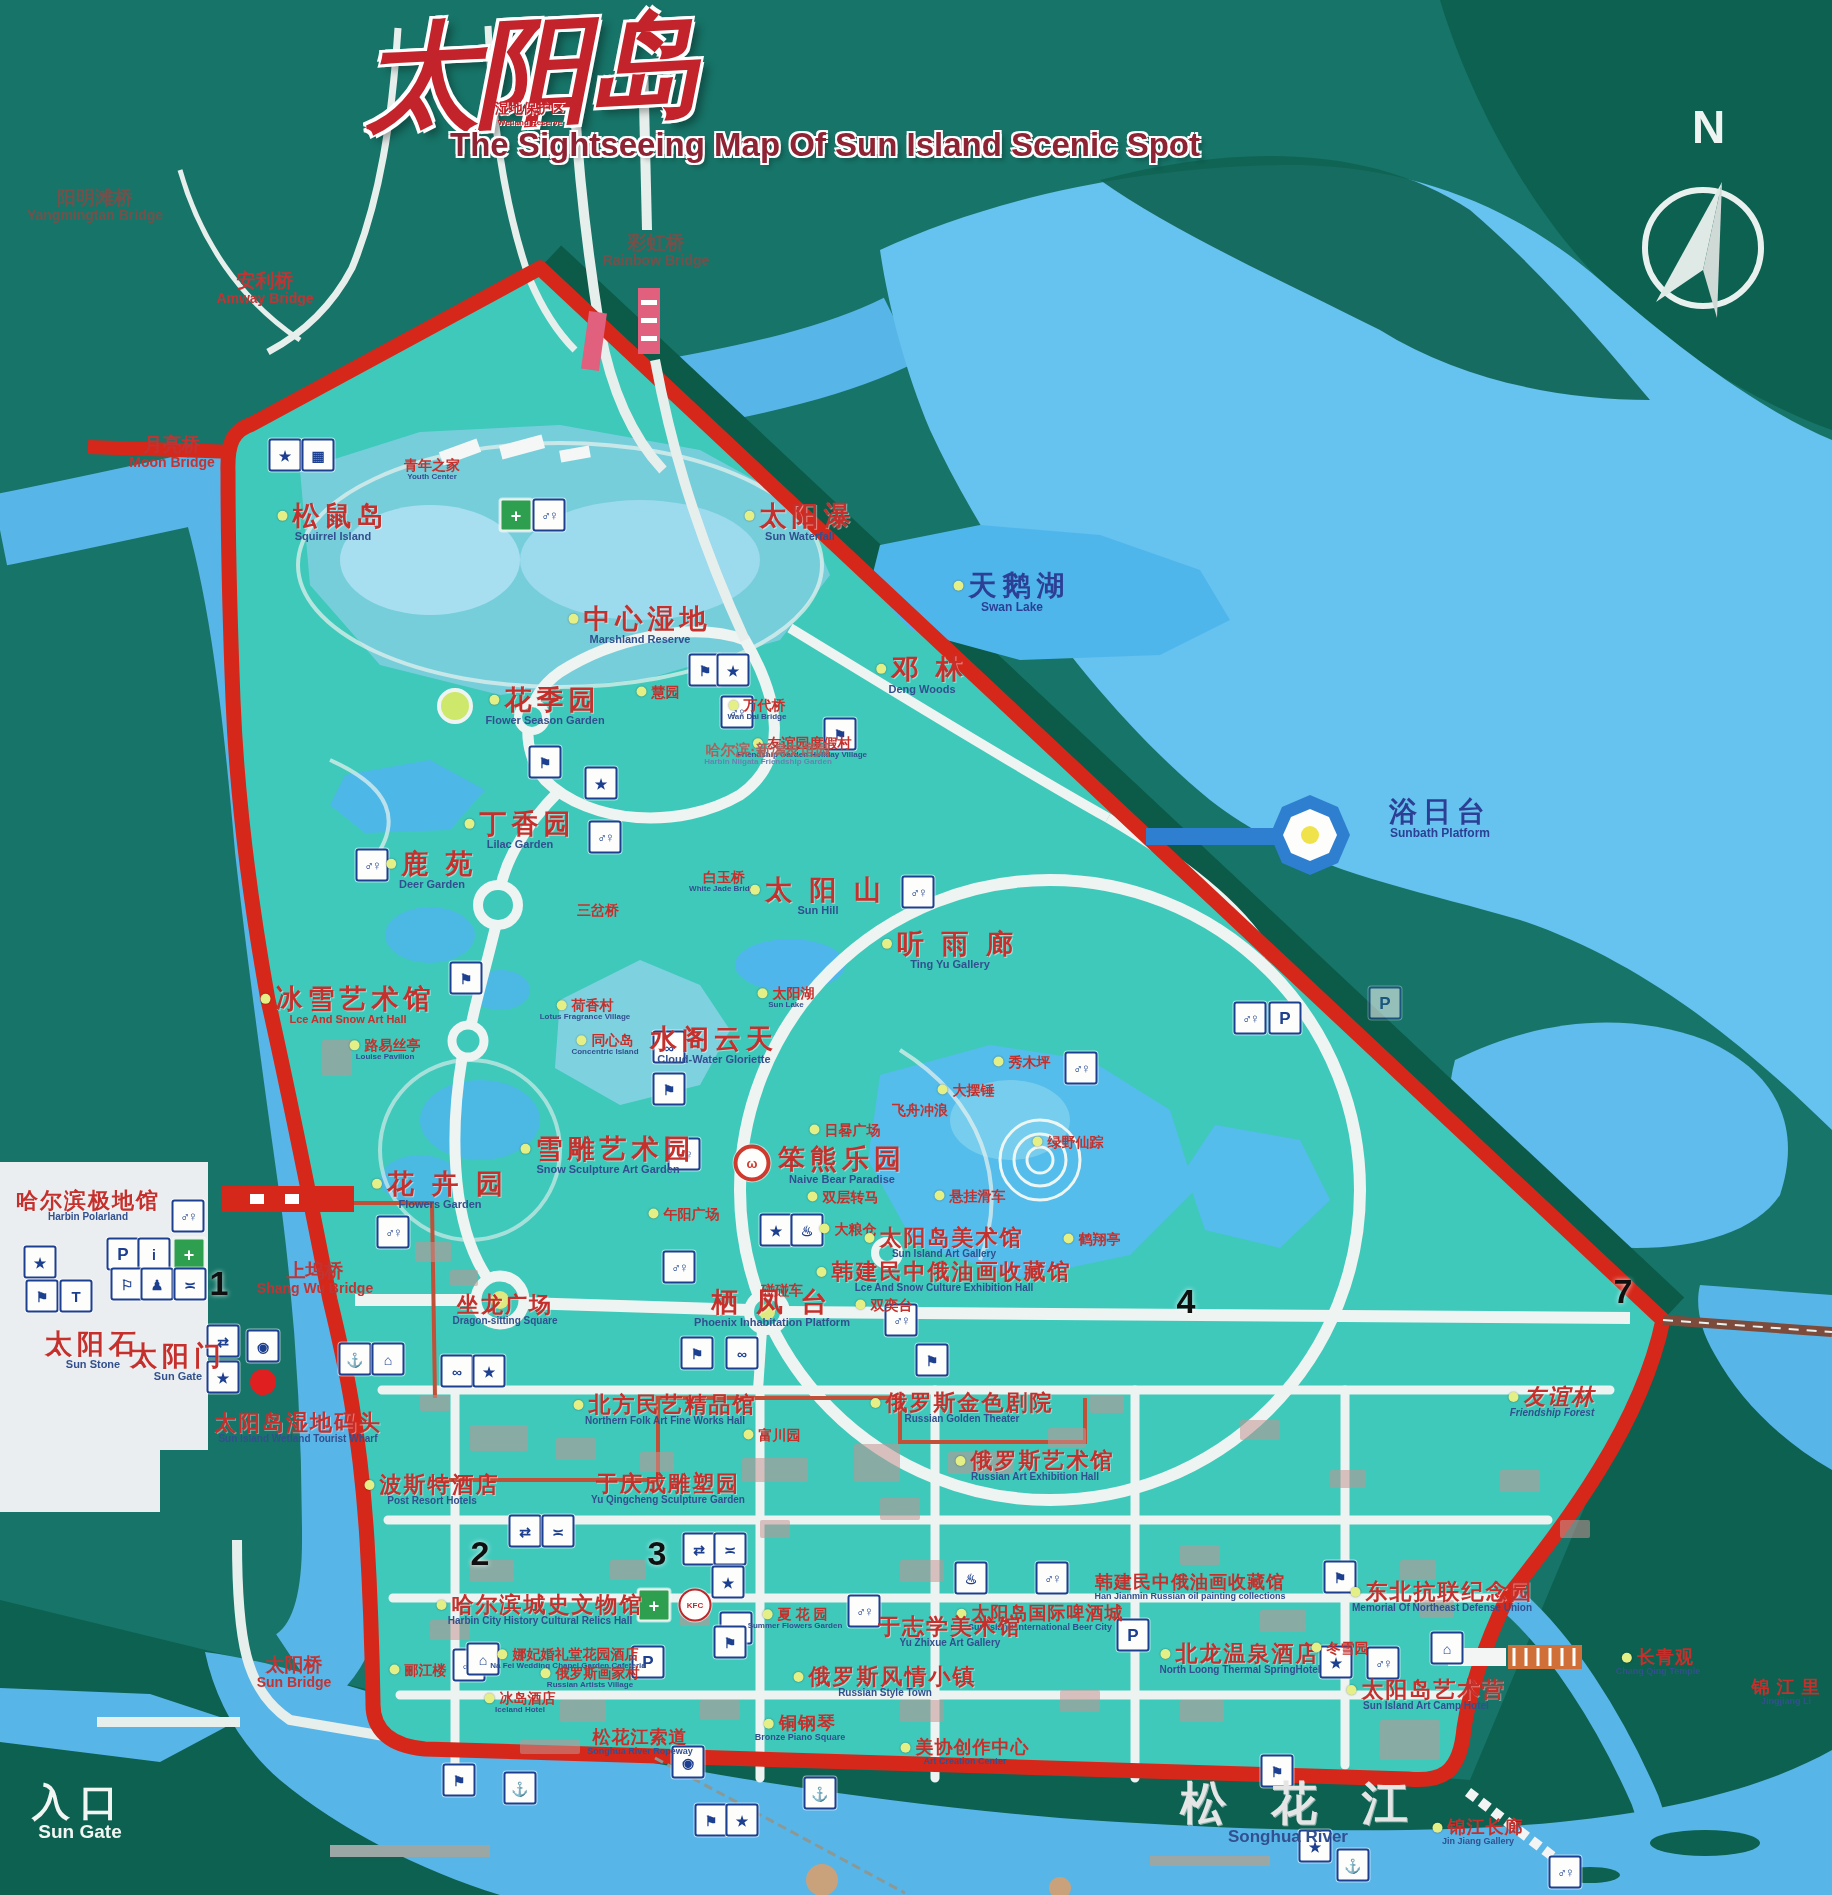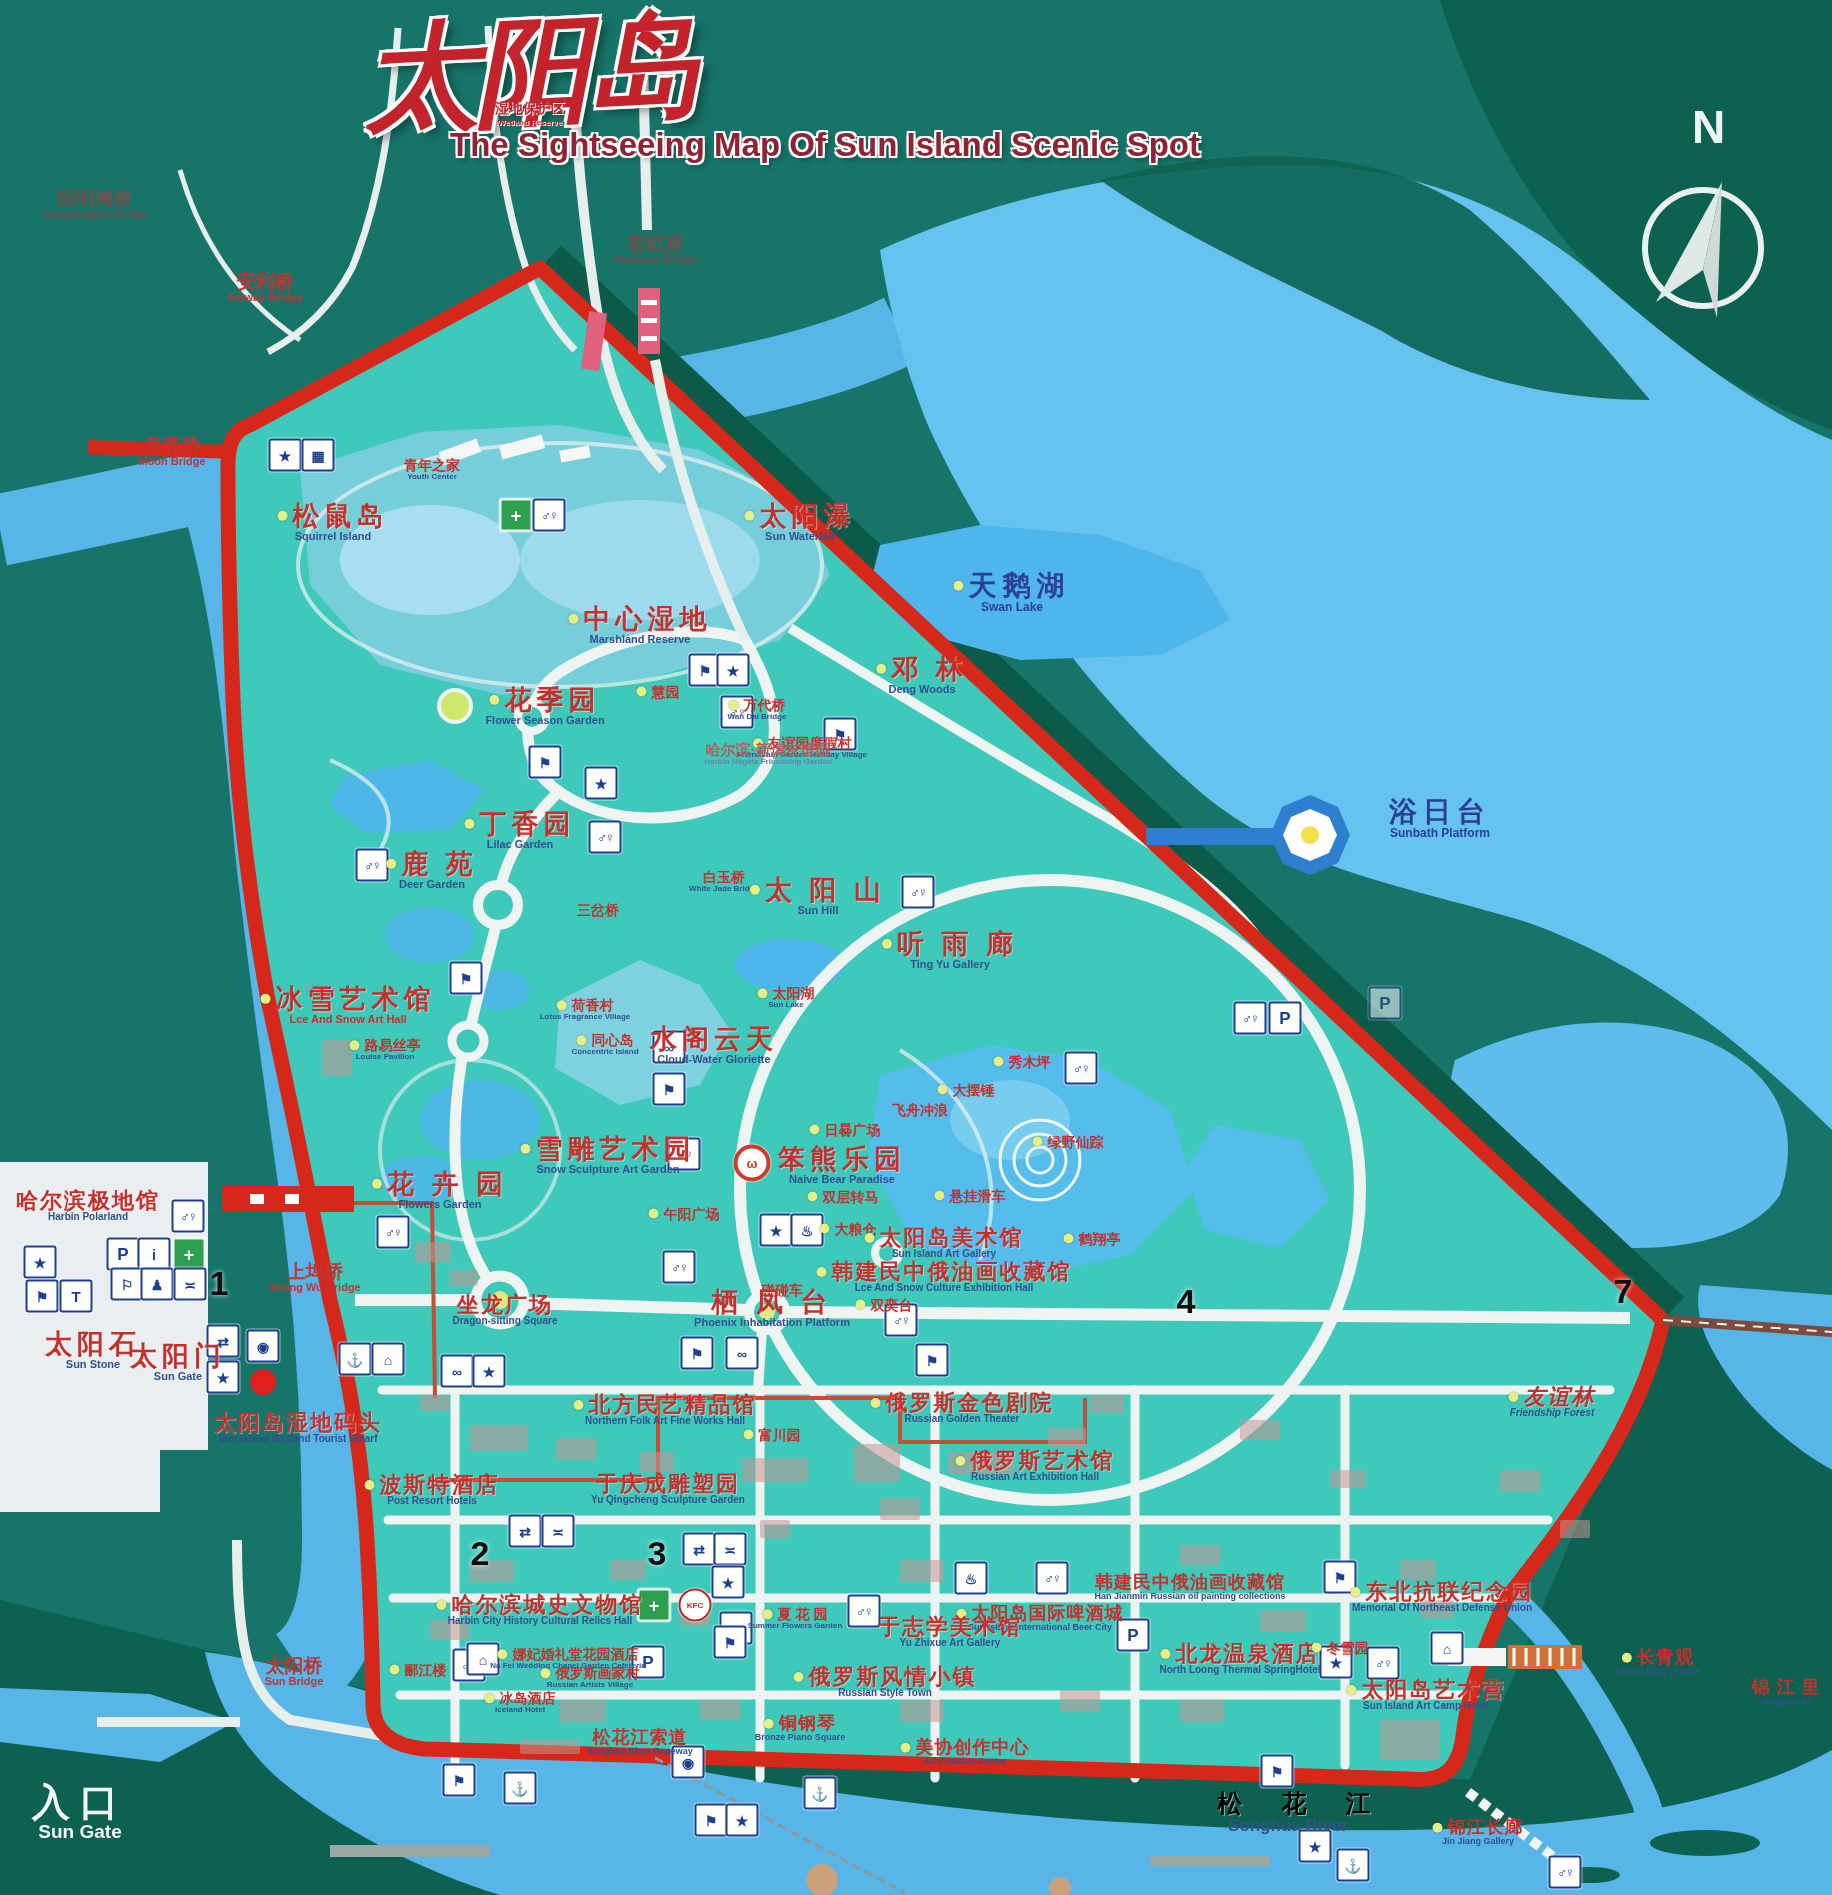--- a/index.html
+++ b/index.html
@@ -24,34 +24,34 @@
   #compass{position:absolute;left:1612px;top:100px;width:190px;height:240px;}
   #compass .n{position:absolute;left:80px;top:0;font-size:46px;font-weight:bold;color:#eef4f1;}
   
   #overlay{position:absolute;left:0;top:0;width:100%;height:100%;}
   .poi{position:absolute;transform:translate(-50%,-50%);text-align:center;line-height:1.06;white-space:nowrap;z-index:5;}
   .poi .r{display:flex;align-items:center;justify-content:center;gap:5px;}
   .poi .cn{display:inline-block;font-weight:bold;}
   .poi .en{display:block;font-weight:bold;color:#33508e;}
   .dot{display:inline-block;width:10px;height:10px;border-radius:50%;
        background:#e4ef86;box-shadow:0 0 2px rgba(0,0,0,.4);}
-  .red-xl .cn{font-size:25px;color:#000000;letter-spacing:16px;text-shadow:1px 1px 0 rgba(255,255,255,.5);margin-left:28px;}
+  .red-xl .cn{font-size:46px;color:#e5e5e5;letter-spacing:16px;text-shadow:1px 1px 0 rgba(255,255,255,.5);margin-left:28px;}
   .red-xl .en{font-size:17px;}
   .red-lg .cn{font-size:27px;color:#c5302c;letter-spacing:5px;text-shadow:1px 1px 0 rgba(255,255,255,.45);}
   .red-lg .en{font-size:11px;}
   .red-md .cn{font-size:22px;color:#c5302c;letter-spacing:2px;text-shadow:1px 1px 0 rgba(255,255,255,.4);}
   .red-md .en{font-size:10px;}
   .red-sm .cn{font-size:18px;color:#c5302c;letter-spacing:1px;}
   .red-sm .en{font-size:9px;}
   .red-xs .cn{font-size:14px;color:#c5302c;}
   .red-xs .en{font-size:8px;}
   .navy-lg .cn{font-size:28px;color:#2c3f94;letter-spacing:6px;}
   .navy-lg .en{font-size:12px;color:#2c3f94;}
   .bridge .cn{font-size:19px;color:#c03434;}
-  .bridge .en{font-size:11px;color:#c03434;}
+  .bridge .en{font-size:14px;color:#c03434;}
   .gray-sm .cn{font-size:15px;color:#b0605c;}
   .gray-sm .en{font-size:8px;color:#6d7fae;}
   .white-lg .cn{font-size:38px;color:#f2f6f3;letter-spacing:10px;}
   .white-lg .en{font-size:19px;color:#f2f6f3;}
   .enred .en{color:#c5302c;}
   .faint{opacity:.55;}
   
   .chip{position:absolute;width:29px;height:29px;transform:translate(-50%,-50%);
         background:#fdfdfc;border:2px solid #1d3f8f;border-radius:3px;color:#1d3f8f;
         display:flex;align-items:center;justify-content:center;font-weight:bold;font-size:14px;

